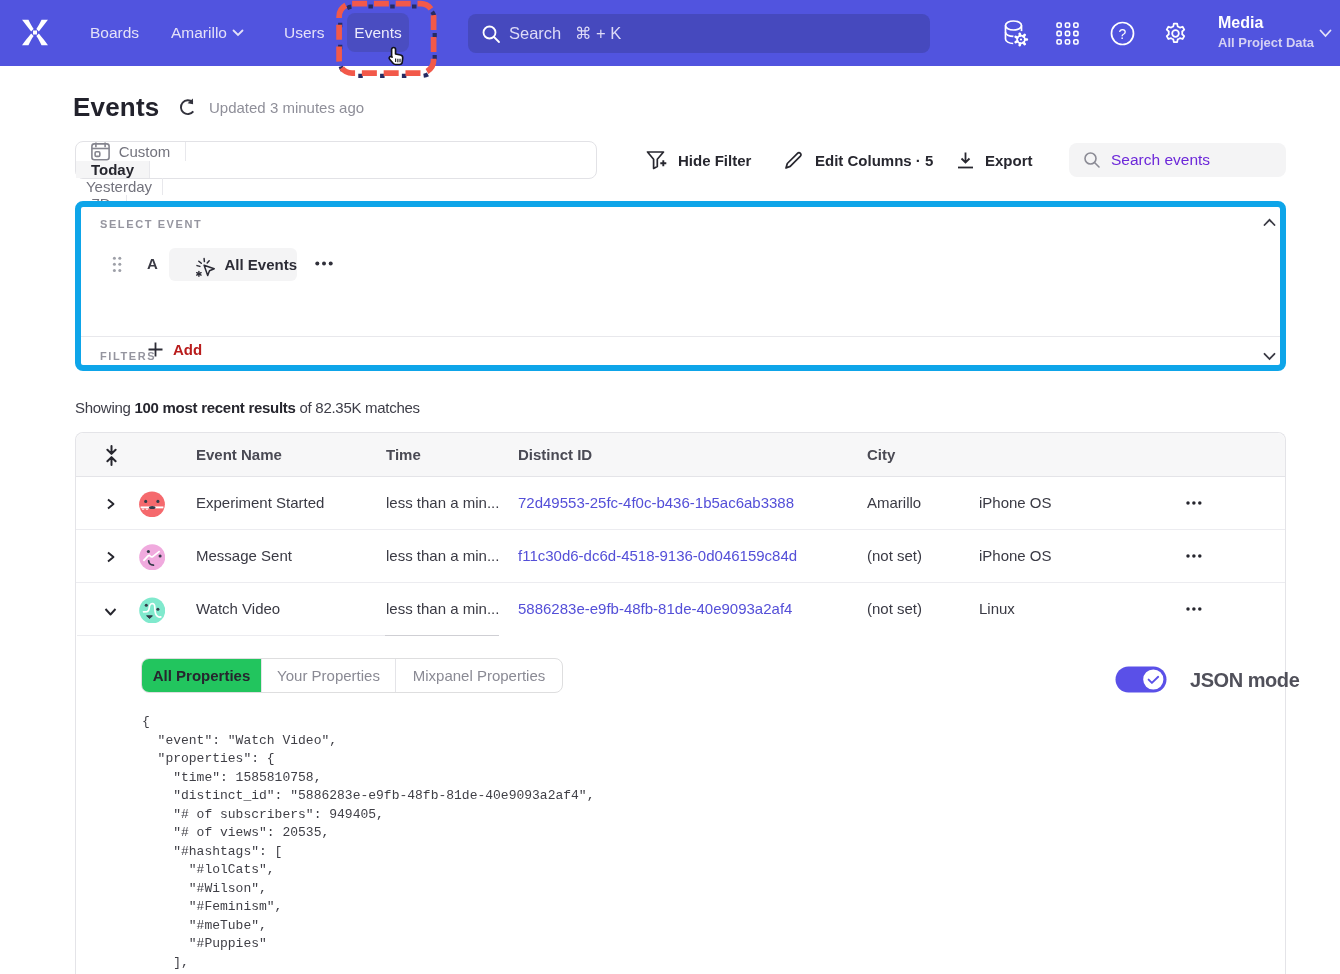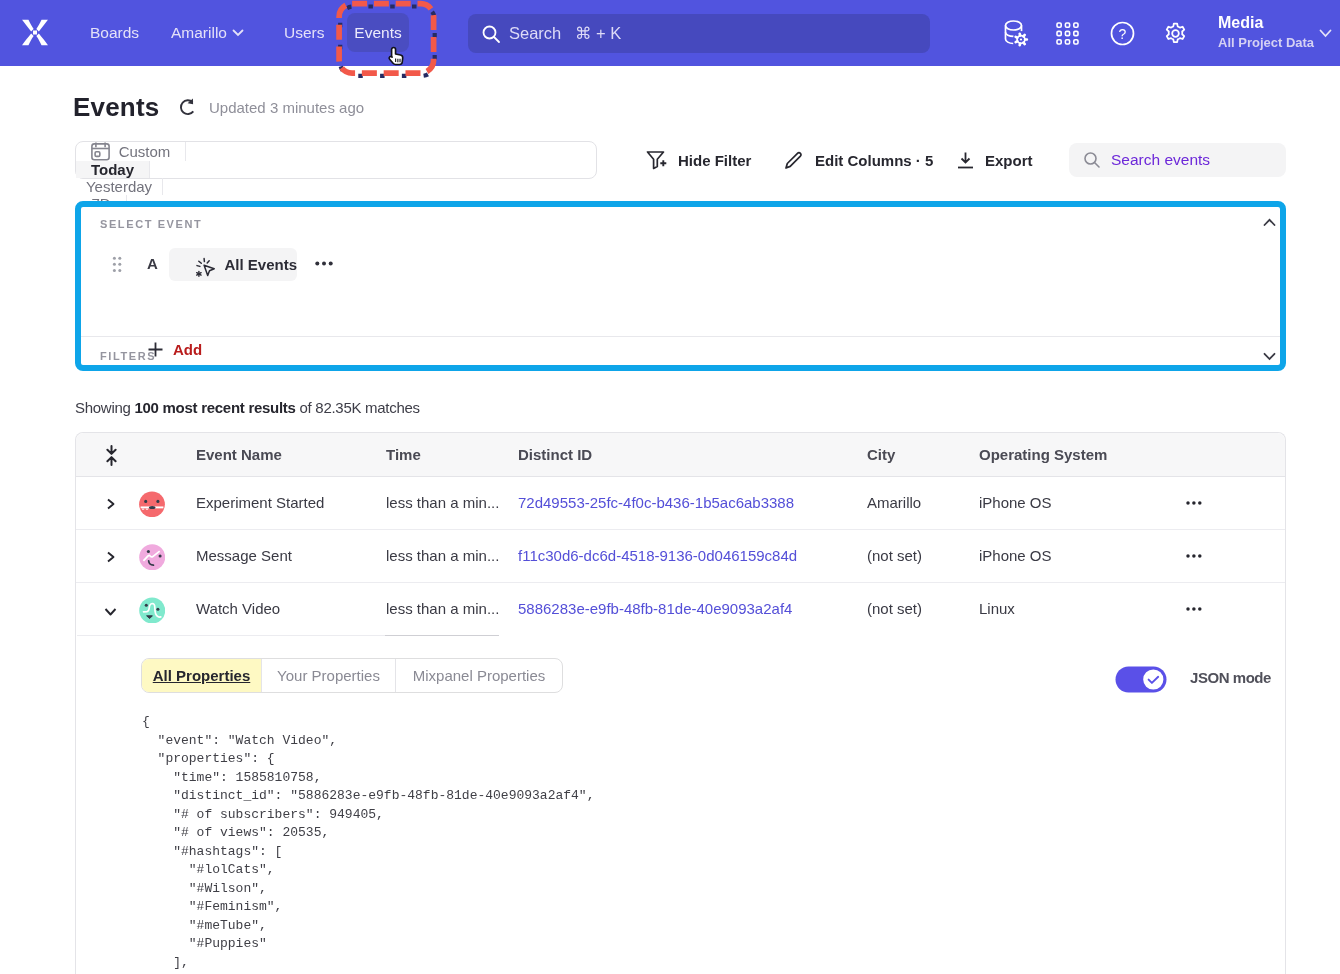--- a/index.html
+++ b/index.html
@@ -42,23 +42,23 @@
 .tbl { position:absolute; left:75px; top:432px; width:1211px; height:542px; border:1px solid #e4e4e8; border-bottom:none; border-radius:8px 8px 0 0; background:#fff; }
 .thead { position:absolute; left:0; top:0; width:100%; height:44px; background:#f7f7f8; border-bottom:1px solid #e4e4e8; border-radius:8px 8px 0 0; }
 .th { position:absolute; top:0; line-height:44px; font-size:15px; font-weight:600; color:#4a4a54; }
 .row { position:absolute; left:0; width:100%; height:53px; border-bottom:1px solid #ececf0; }
 .cell { position:absolute; top:0; line-height:52px; font-size:15px; color:#3a3a44; white-space:nowrap; }
 .link { color:#544fd8; }
 
 .tabs { position:absolute; left:65px; top:225px; height:35px; display:flex; border:1px solid #dededf; border-radius:8px; overflow:hidden; background:#fff; }
 .tabs .tab { display:flex; align-items:center; justify-content:center; padding:0; font-size:15px; color:#8a8a94; border-right:1px solid #e4e4e8; }
 .tabs .tab:last-child { border-right:none; }
-.tabs .tab.on { background:#fef9c3; color:#26262e; font-weight:700;text-decoration:underline; }
+.tabs .tab.on { background:#22c55e; color:#26262e; font-weight:700; }
 .jsonmode { position:absolute; left:1039px; top:233px; }
-.jsonlabel { position:absolute; left:1114px; white-space:nowrap; top:236px; font-size:15px; font-weight:700; letter-spacing:-0.45px; color:#50505a; }
+.jsonlabel { position:absolute; left:1114px; white-space:nowrap; top:236px; font-size:20px; font-weight:700; letter-spacing:-0.45px; color:#50505a; }
 pre.json { position:absolute; left:66px; top:280px; font-family:"Liberation Mono", monospace; font-size:13px; line-height:18.5px; color:#3f3f46; }
 </style>
 </head>
 <body>
 
 <div class="nav">
   <svg class="abs" style="left:21px;top:19px" width="28" height="27" viewBox="0 0 27 26">
     <g fill="#ffffff">
       <path d="M1,0.8 L7.2,0.8 C8.6,3.8 10,6.6 12.2,9.7 L9.8,12 C6.8,8.3 3.6,4.4 1,0.8 Z"></path>
       <path d="M26,0.8 L19.8,0.8 C18.4,3.8 17,6.6 14.8,9.7 L17.2,12 C20.2,8.3 23.4,4.4 26,0.8 Z"></path>
@@ -254,21 +254,20 @@
     <svg class="abs" style="left:30px;top:12px" width="11" height="21" viewBox="0 0 11 21">
       <g stroke="#26262e" stroke-width="2" fill="none" stroke-linejoin="round" stroke-linecap="round">
         <path d="M5.5 1 L5.5 8.3 M1.4 4.8 L5.5 8.9 L9.6 4.8"></path>
         <path d="M5.5 20 L5.5 12.7 M1.4 16.2 L5.5 12.1 L9.6 16.2"></path>
       </g>
     </svg>
     <span class="th" style="left:120px">Event Name</span>
     <span class="th" style="left:310px">Time</span>
     <span class="th" style="left:442px">Distinct ID</span>
     <span class="th" style="left:791px">City</span>
-    <span class="th" style="left:903px">Operating System</span>
   </div>
 
   <div class="row" style="top:44px">
     <svg class="abs" style="left:29px;top:21px" width="11" height="12" viewBox="0 0 11 12">
         <path d="M3 1.5 L8.5 6 L3 10.5" stroke="#26262e" stroke-width="1.9" fill="none" stroke-linejoin="round"></path>
       </svg>
     <svg class="abs" style="left:62px;top:13px" width="27" height="27" viewBox="0 0 27 27">
       <circle cx="14" cy="14.3" r="12.9" fill="#f5696d"></circle>
       <circle cx="7.7" cy="11.4" r="1.55" fill="#333b49"></circle>
         <circle cx="19.9" cy="11.4" r="1.55" fill="#333b49"></circle>

